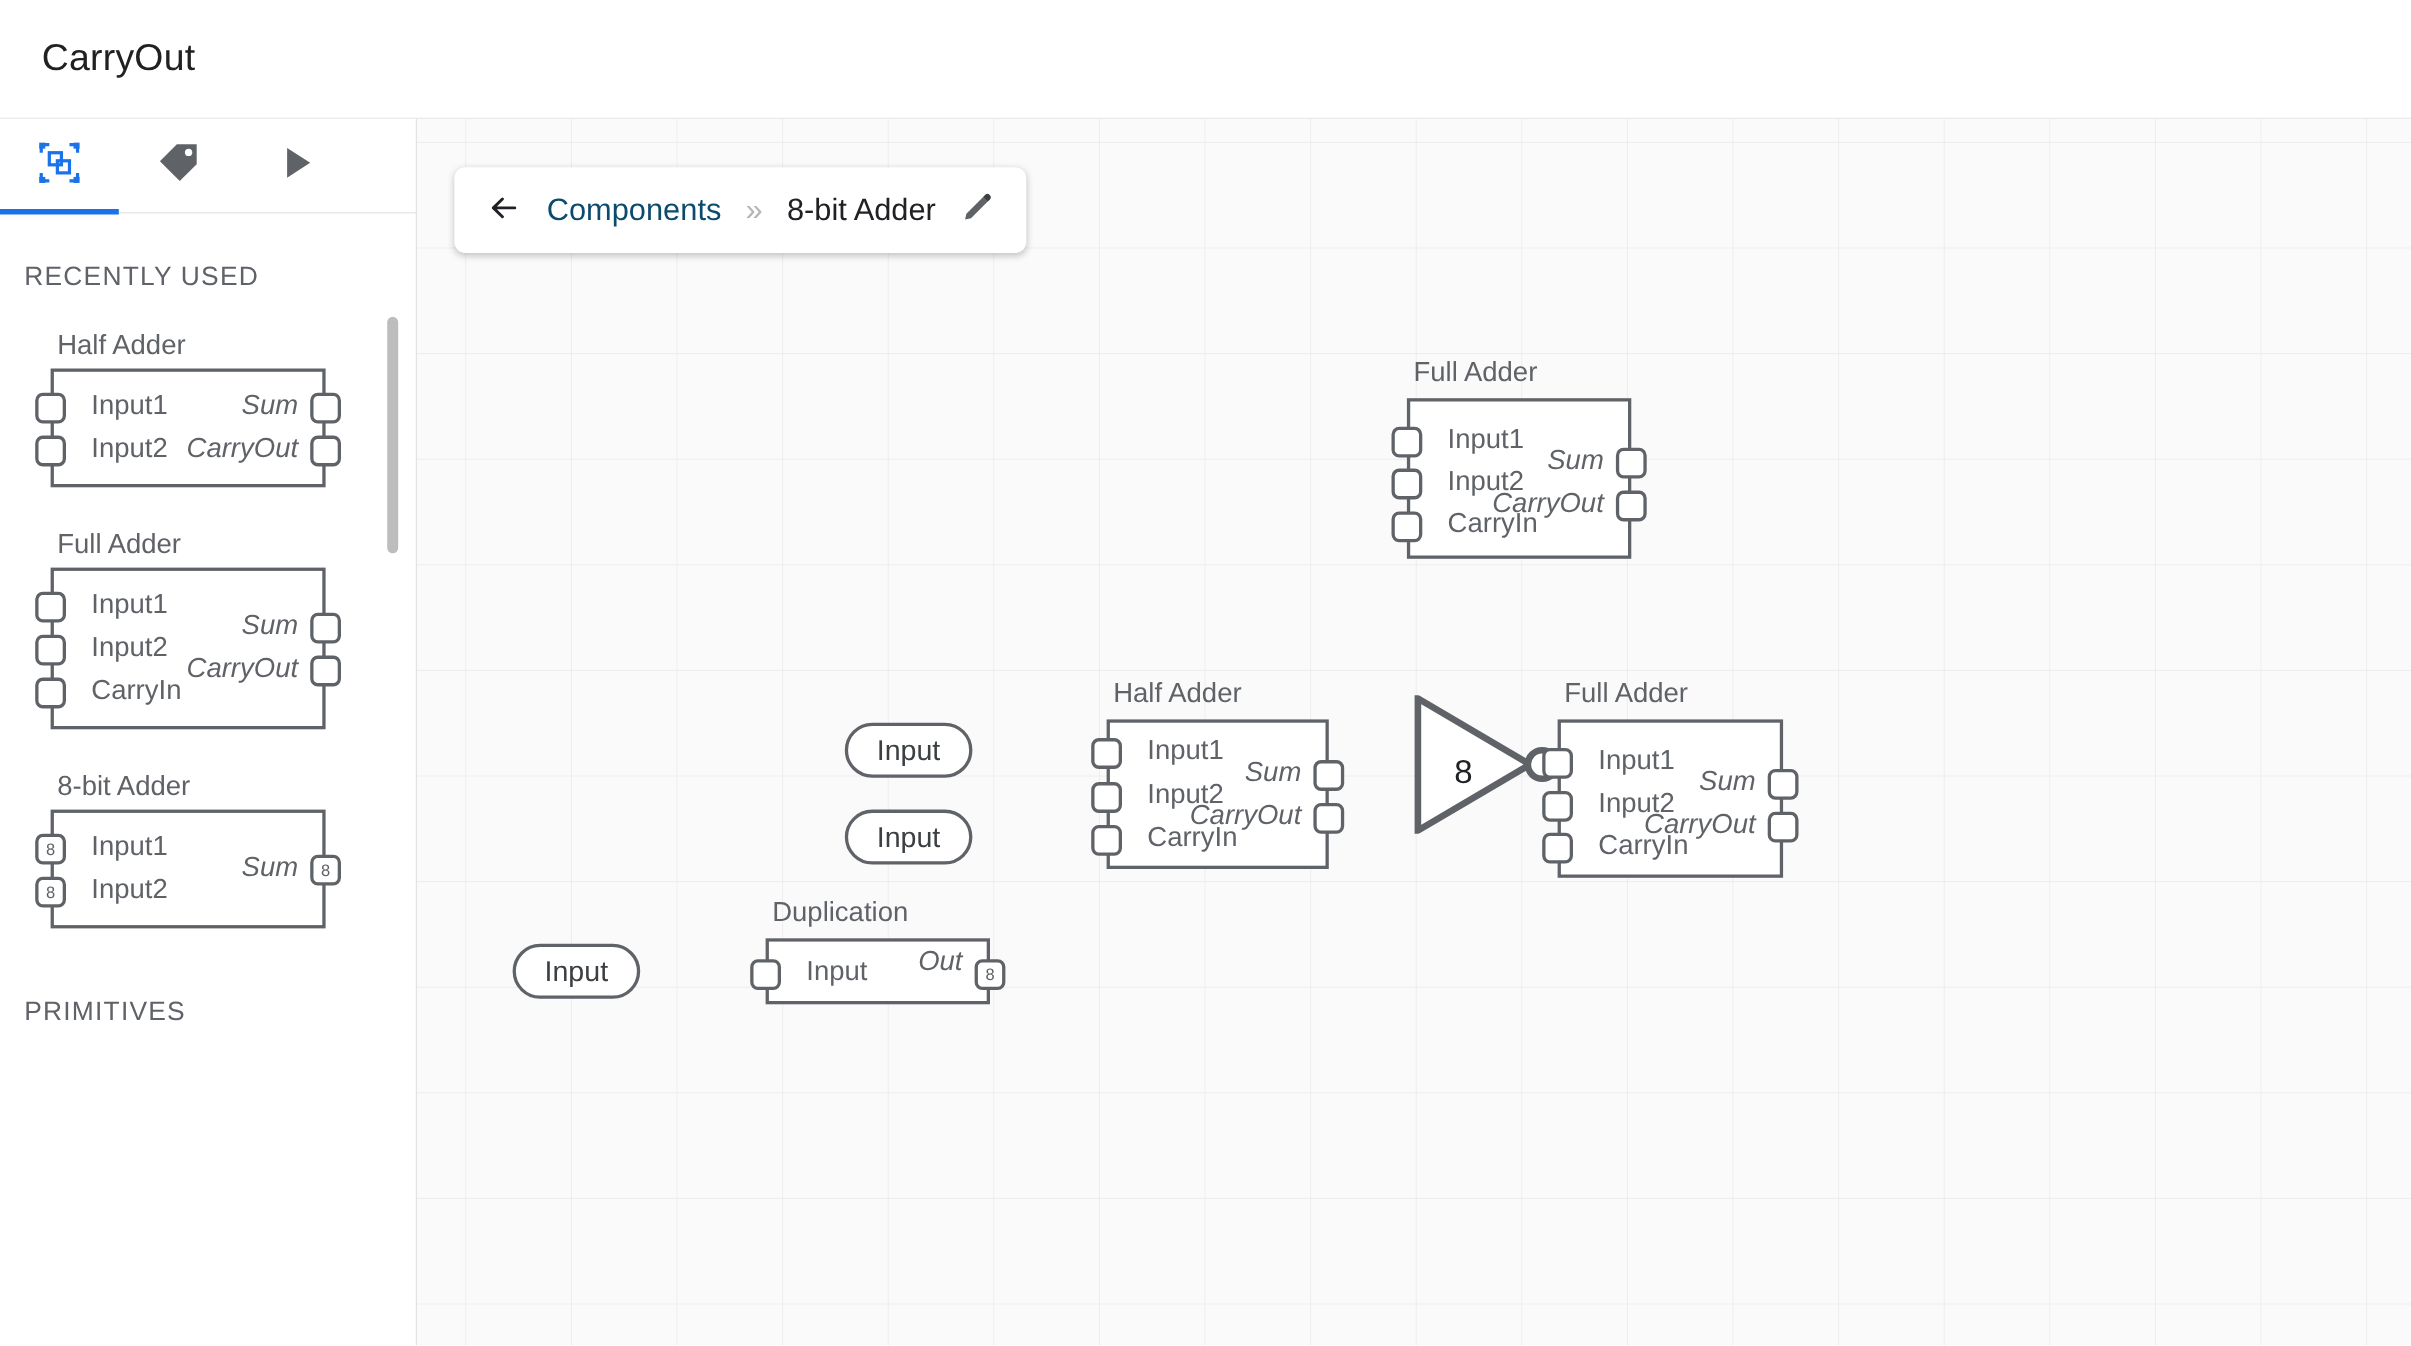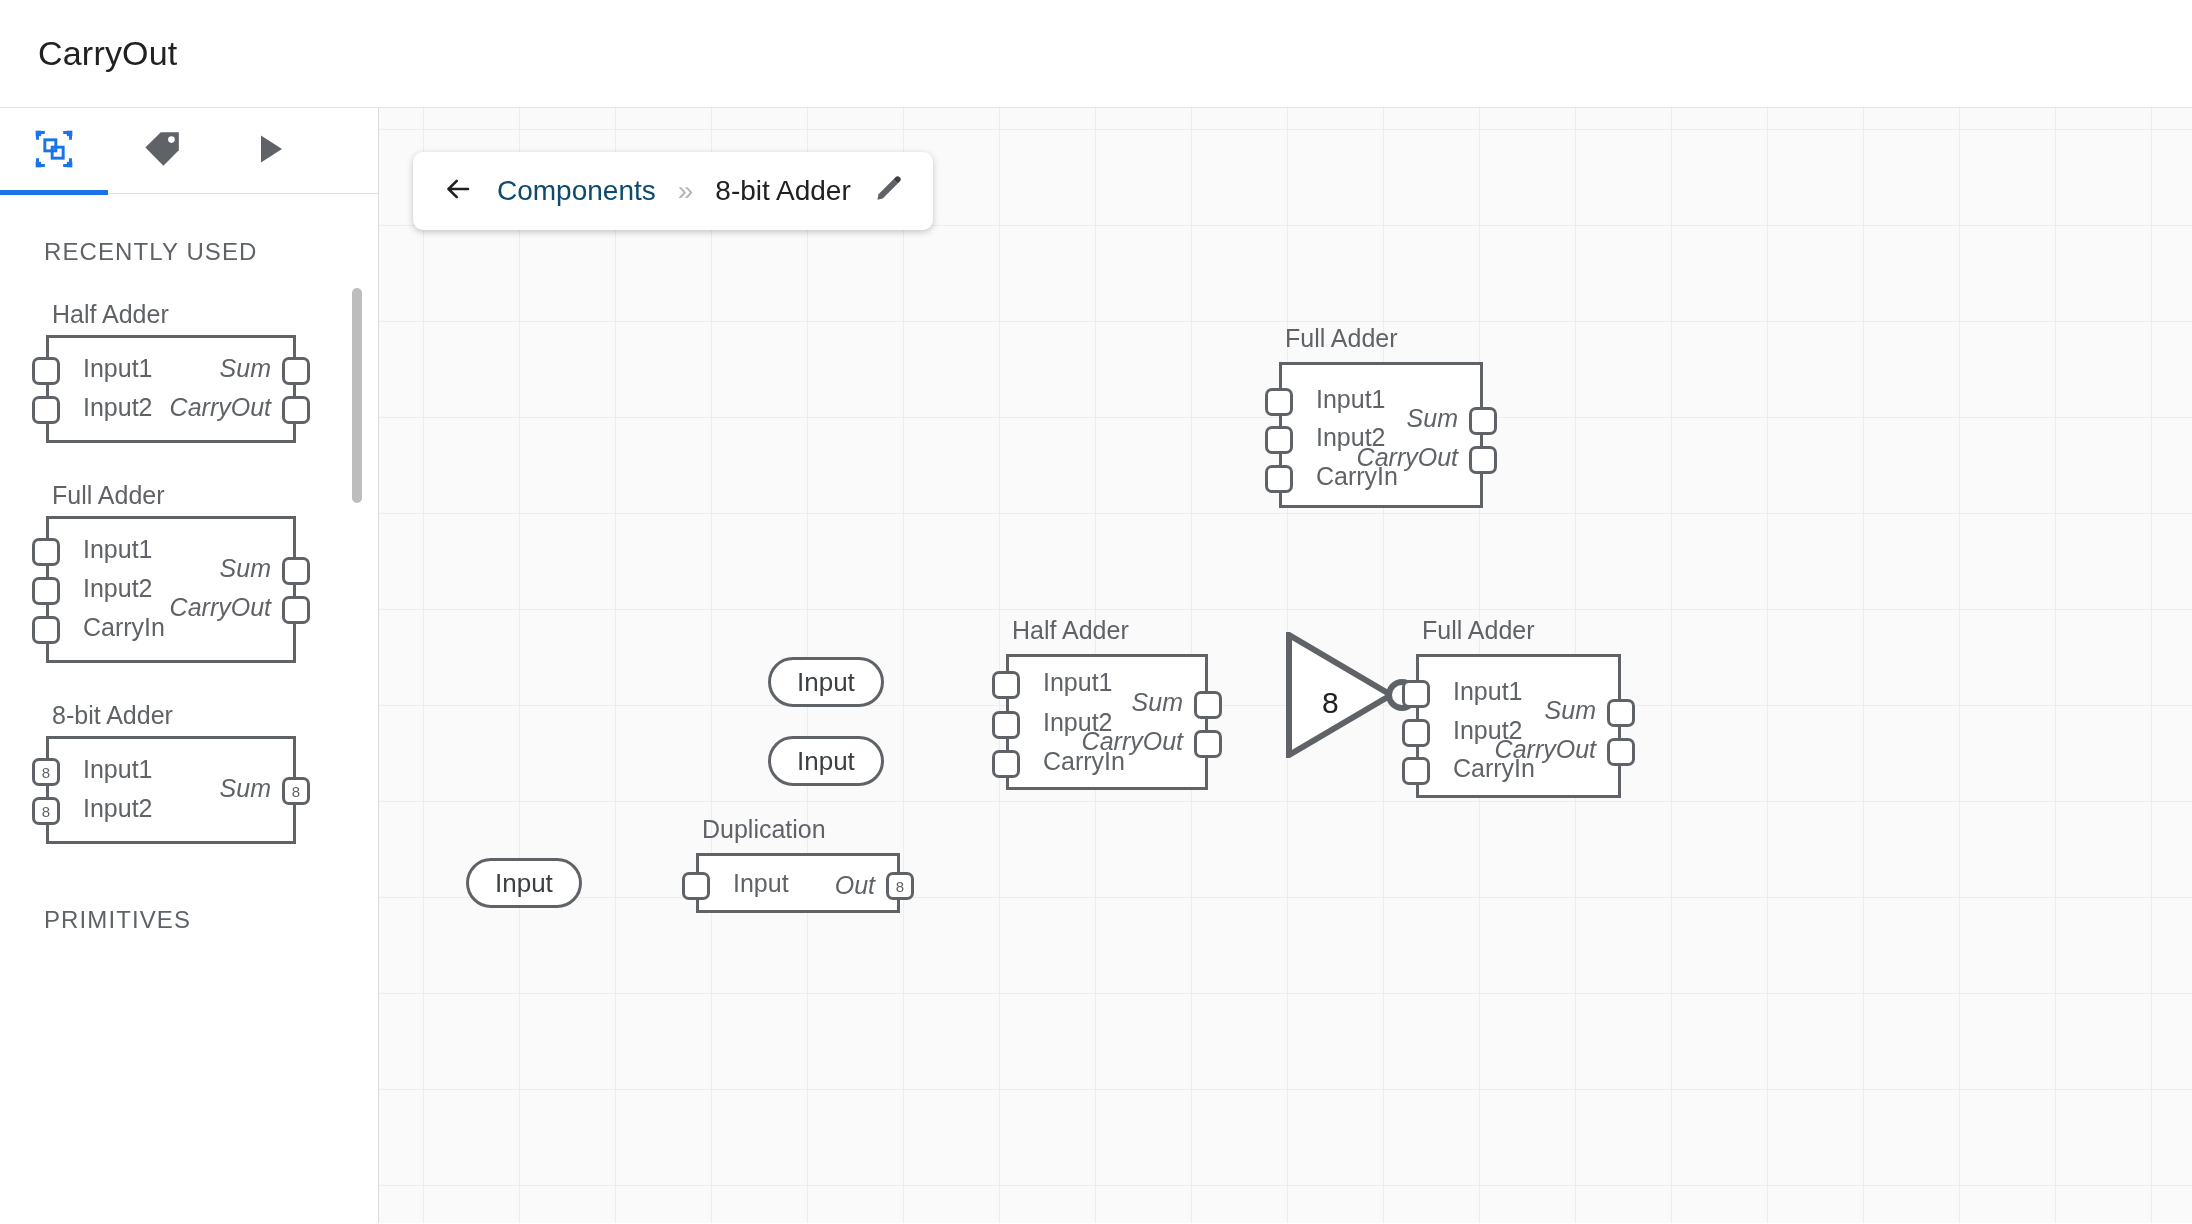--- a/index.html
+++ b/index.html
@@ -94,21 +94,21 @@
   #palette {
     flex: 1;
     overflow: hidden;
     padding: 44px 0 0 0;
     position: relative;
   }
   .section-label {
     font-size: 24px;
     color: #5f6368;
     letter-spacing: 1.1px;
-    padding-left: 44px;
+    padding-left: 22px;
     margin-bottom: 34px;
   }
   .palette-item { padding: 0 0 38px 46px; }
   .palette-item .pi-title {
     font-size: 25px;
     color: #5f6368;
     margin-bottom: 6px;
     padding-left: 6px;
   }
 
@@ -433,21 +433,21 @@
         <div class="port-label right" style="top:78px;">CarryOut</div>
       </div>
     </div>
 
     <div class="node" style="left:317px;top:745px;">
       <div class="node-title">Duplication</div>
       <div class="chip" style="width:204px;height:60px;">
         <div class="port in" style="top:16px;"></div>
         <div class="port-label left" style="top:13px;">Input</div>
         <div class="port out" style="top:16px;">8</div>
-        <div class="port-label right" style="top:15px;">Out</div>
+        <div class="port-label right" style="top:4px;">Out</div>
       </div>
     </div>
 
     <div class="pill" style="left:389px;top:549px;">Input</div>
     <div class="pill" style="left:389px;top:628px;">Input</div>
     <div class="pill" style="left:87px;top:750px;">Input</div>
 
   </div>
 </div>
 

